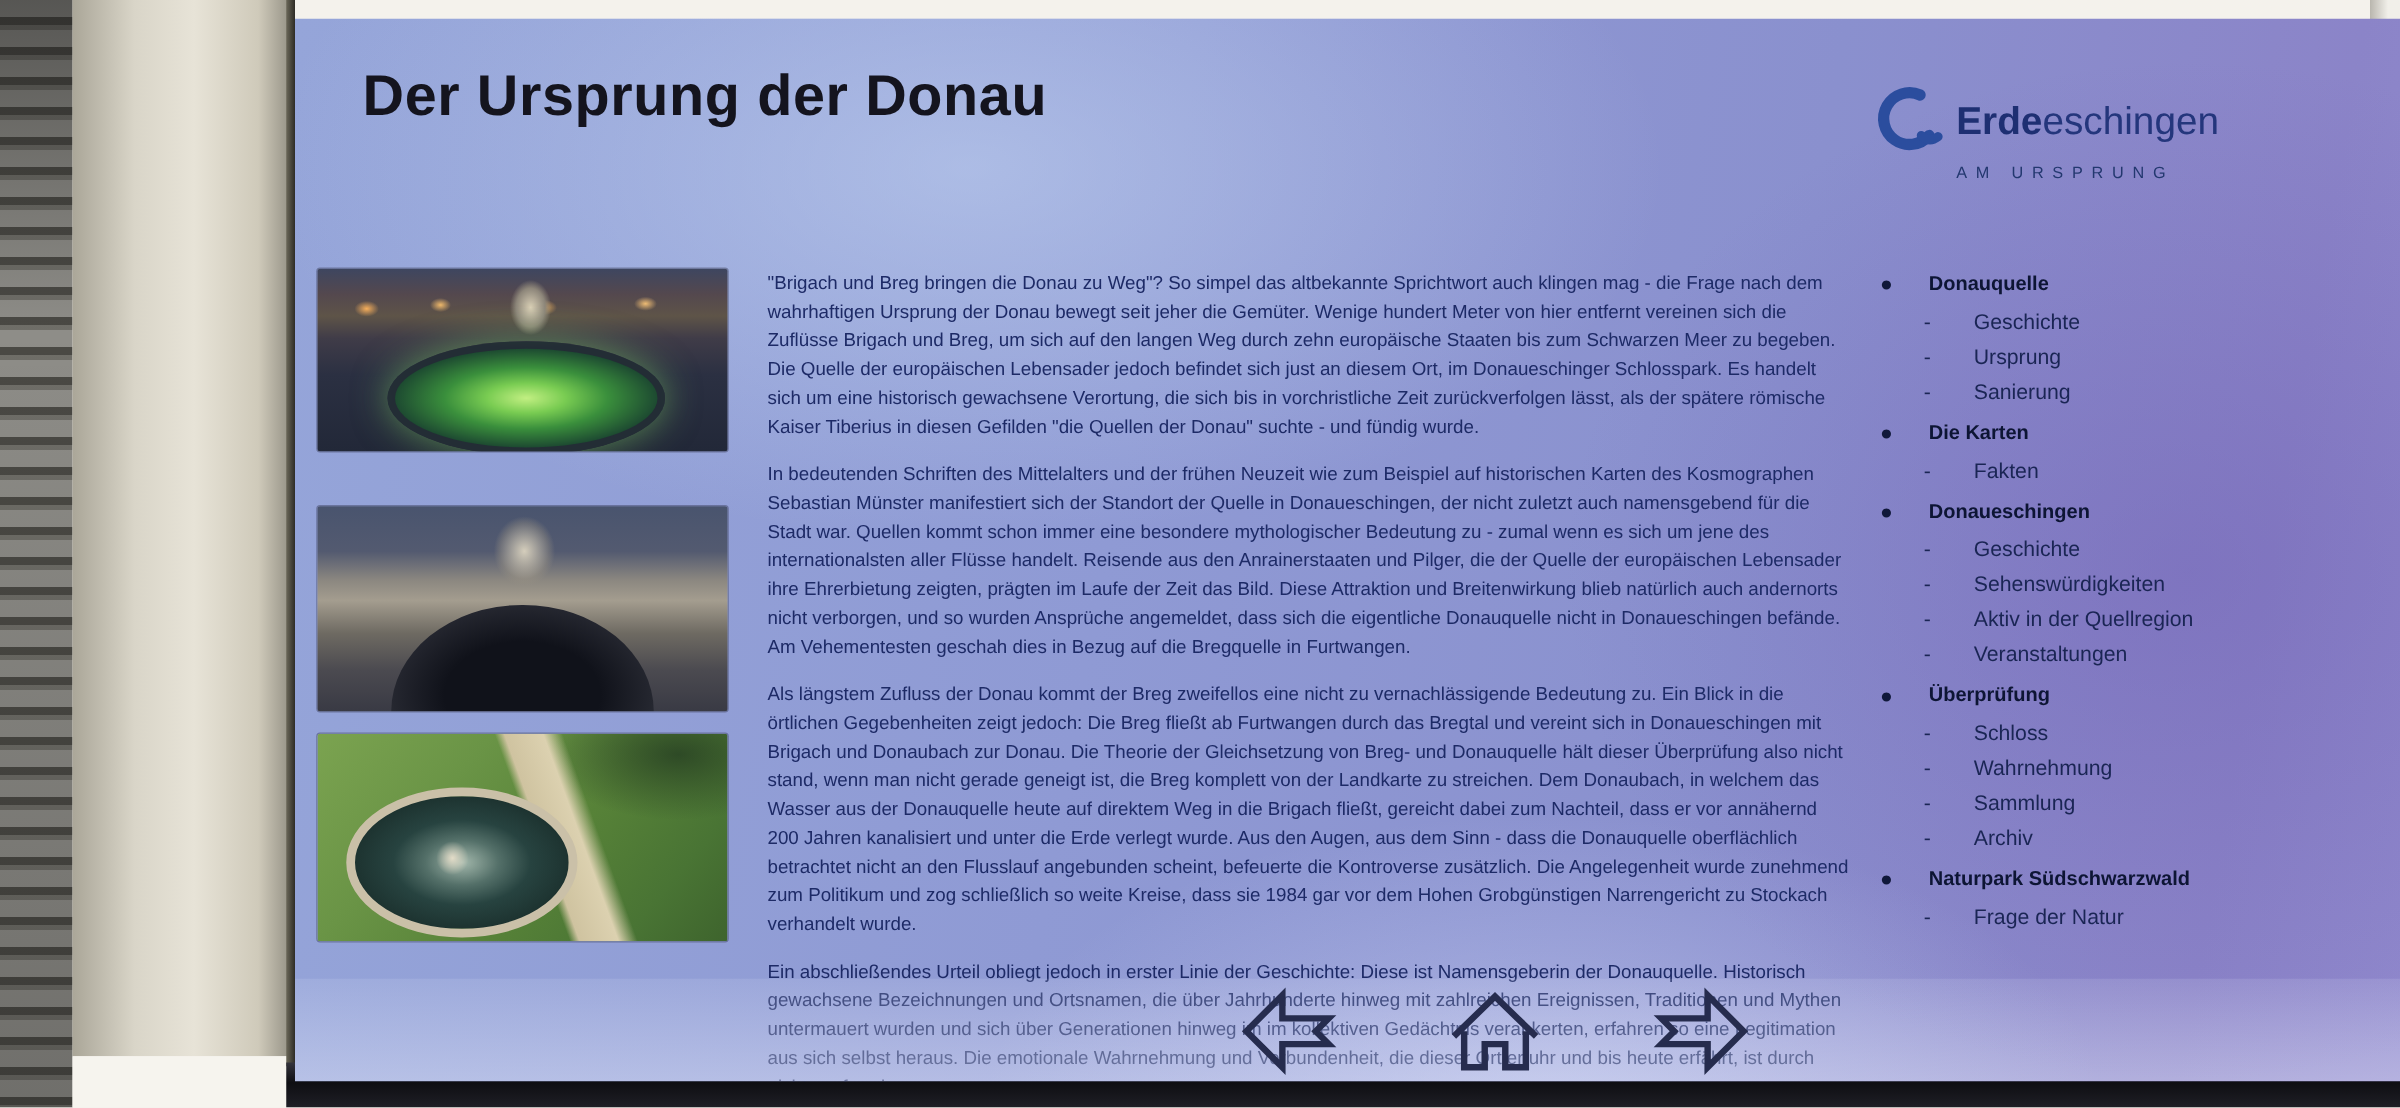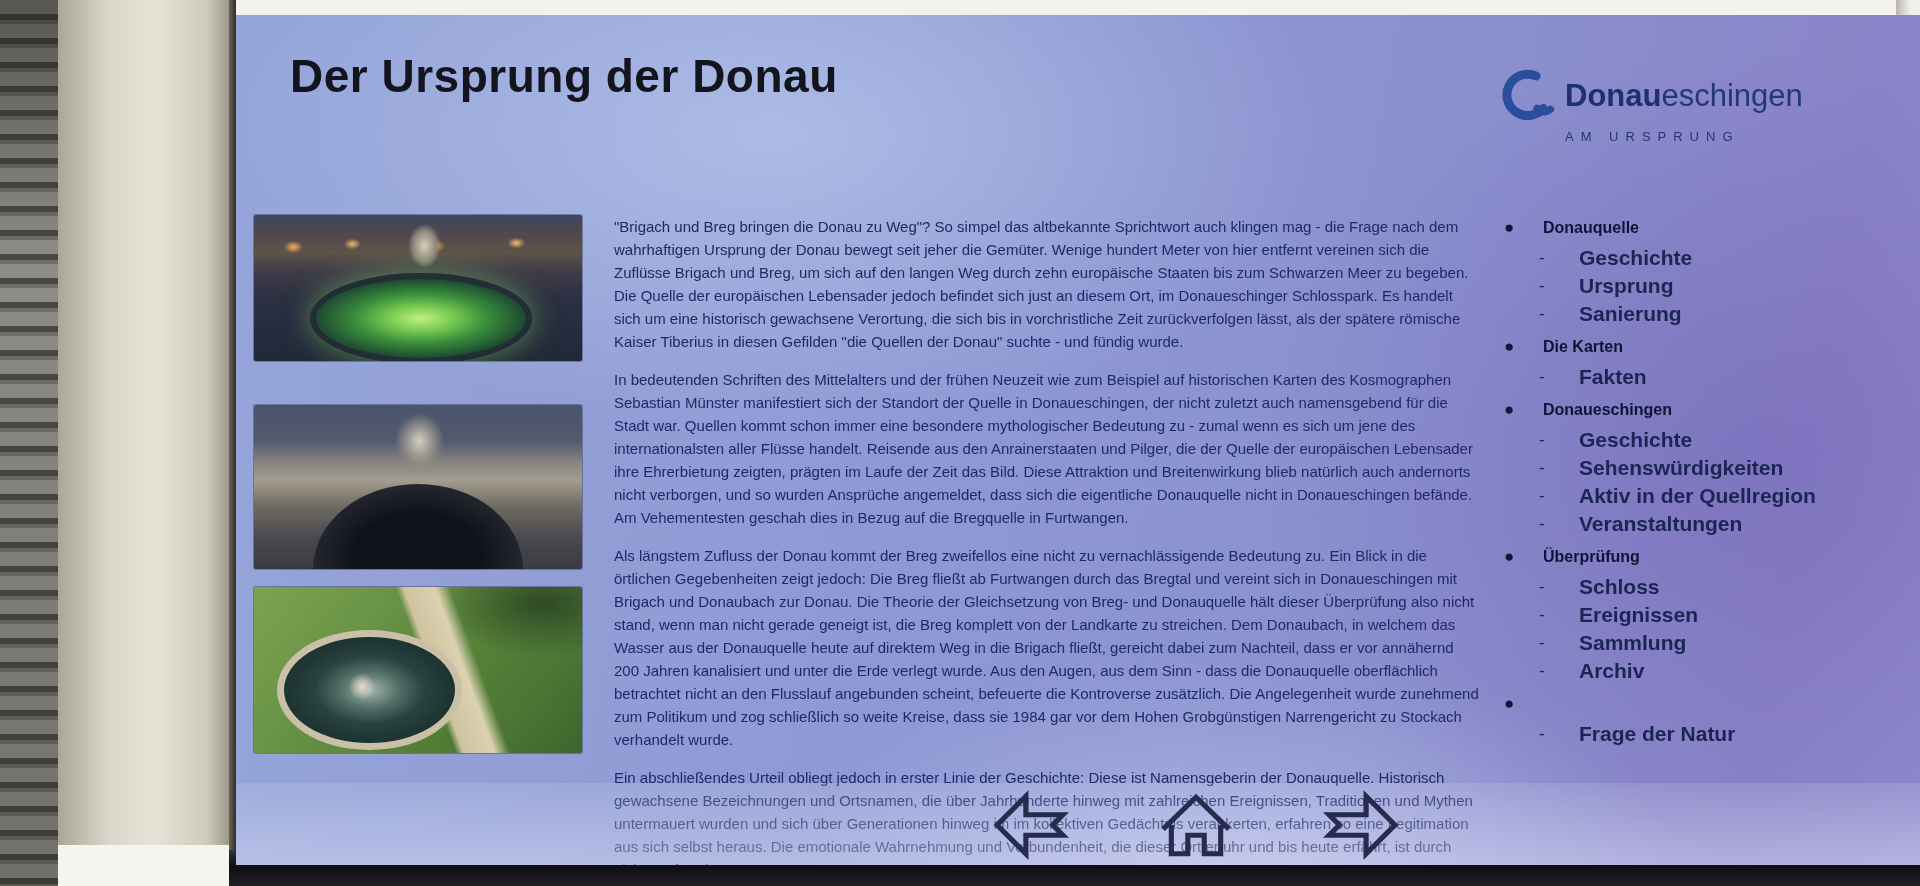--- a/index.html
+++ b/index.html
@@ -84,21 +84,21 @@
     color:#1d2a66;font-size:15px;line-height:23px;}
   .article p{margin:0 0 15px 0;}
   
   .menu{position:absolute;left:1255px;top:196px;width:405px;color:#141d44;}
   .menu-group{margin-bottom:2px;}
   .menu-header{display:flex;align-items:flex-start;line-height:33px;cursor:pointer;}
   .bullet{width:39px;padding-left:13px;font-size:17px;color:#10183a;flex:none;}
   .mh-label{font-size:16px;font-weight:bold;color:#0d1534;max-width:250px;}
   .menu-sub{display:flex;align-items:flex-start;line-height:28px;padding-left:48px;cursor:pointer;}
   .dash{width:40px;font-size:17px;color:#1a2554;flex:none;}
-  .ms-label{font-size:21px;color:#1a2554;font-weight:bold;}
+  .ms-label{font-size:17px;color:#1a2554;}
   
   .nav-band{position:absolute;left:0;top:768px;width:100%;height:82px;
     background:linear-gradient(180deg,rgba(226,231,249,.14),rgba(236,239,252,.40));}
   .bottom-nav{position:absolute;left:0;top:770px;width:100%;height:80px;
     display:flex;justify-content:center;align-items:center;gap:82px;}
   .nav-btn{width:84px;height:74px;background:none;border:none;padding:0;cursor:pointer;}
   .nav-btn svg{display:block;width:84px;height:74px;}
 </style>
 </head>
 <body>
@@ -115,21 +115,21 @@
   <div class="page-title">Der Ursprung der Donau</div>
 
   <div class="logo">
     <div class="logo-row">
       <span>
         <svg width="54" height="54" viewBox="0 0 60 60">
           <path d="M39 10 a23 23 0 1 0 8 36" fill="none" stroke="#2b4d9e" stroke-width="10" stroke-linecap="round"></path>
           <path d="M40 46 q7 7 15 1" fill="none" stroke="#2b4d9e" stroke-width="8" stroke-linecap="round"></path>
         </svg>
       </span>
-      <span class="logo-name"><b>Donau</b><span>eschingen</span></span>
+      <span class="logo-name"><b>Erde</b><span>eschingen</span></span>
     </div>
     <div class="logo-tagline">AM URSPRUNG</div>
   </div>
 
   <div class="photo ph1">
     <div class="lights"></div>
     <div class="statue"></div>
     <div class="pool"></div>
   </div>
   <div class="photo ph2">
@@ -207,35 +207,36 @@
       <div class="menu-header">
         <span class="bullet">●</span>
         <span class="mh-label">Überprüfung</span>
       </div>
       <div class="menu-sub">
         <span class="dash">-</span>
         <span class="ms-label">Schloss</span>
       </div>
       <div class="menu-sub">
         <span class="dash">-</span>
-        <span class="ms-label">Ereignissen</span>
+        <span class="ms-label">Wahrnehmung</span>
       </div>
       <div class="menu-sub">
         <span class="dash">-</span>
         <span class="ms-label">Sammlung</span>
       </div>
       <div class="menu-sub">
         <span class="dash">-</span>
         <span class="ms-label">Archiv</span>
       </div>
     </div>
 
     <div class="menu-group">
       <div class="menu-header">
         <span class="bullet">●</span>
+        <span class="mh-label">Naturpark Südschwarzwald</span>
       </div>
       <div class="menu-sub">
         <span class="dash">-</span>
         <span class="ms-label">Frage der Natur</span>
       </div>
     </div>
 
   </div>
 
   <div class="nav-band"></div>

